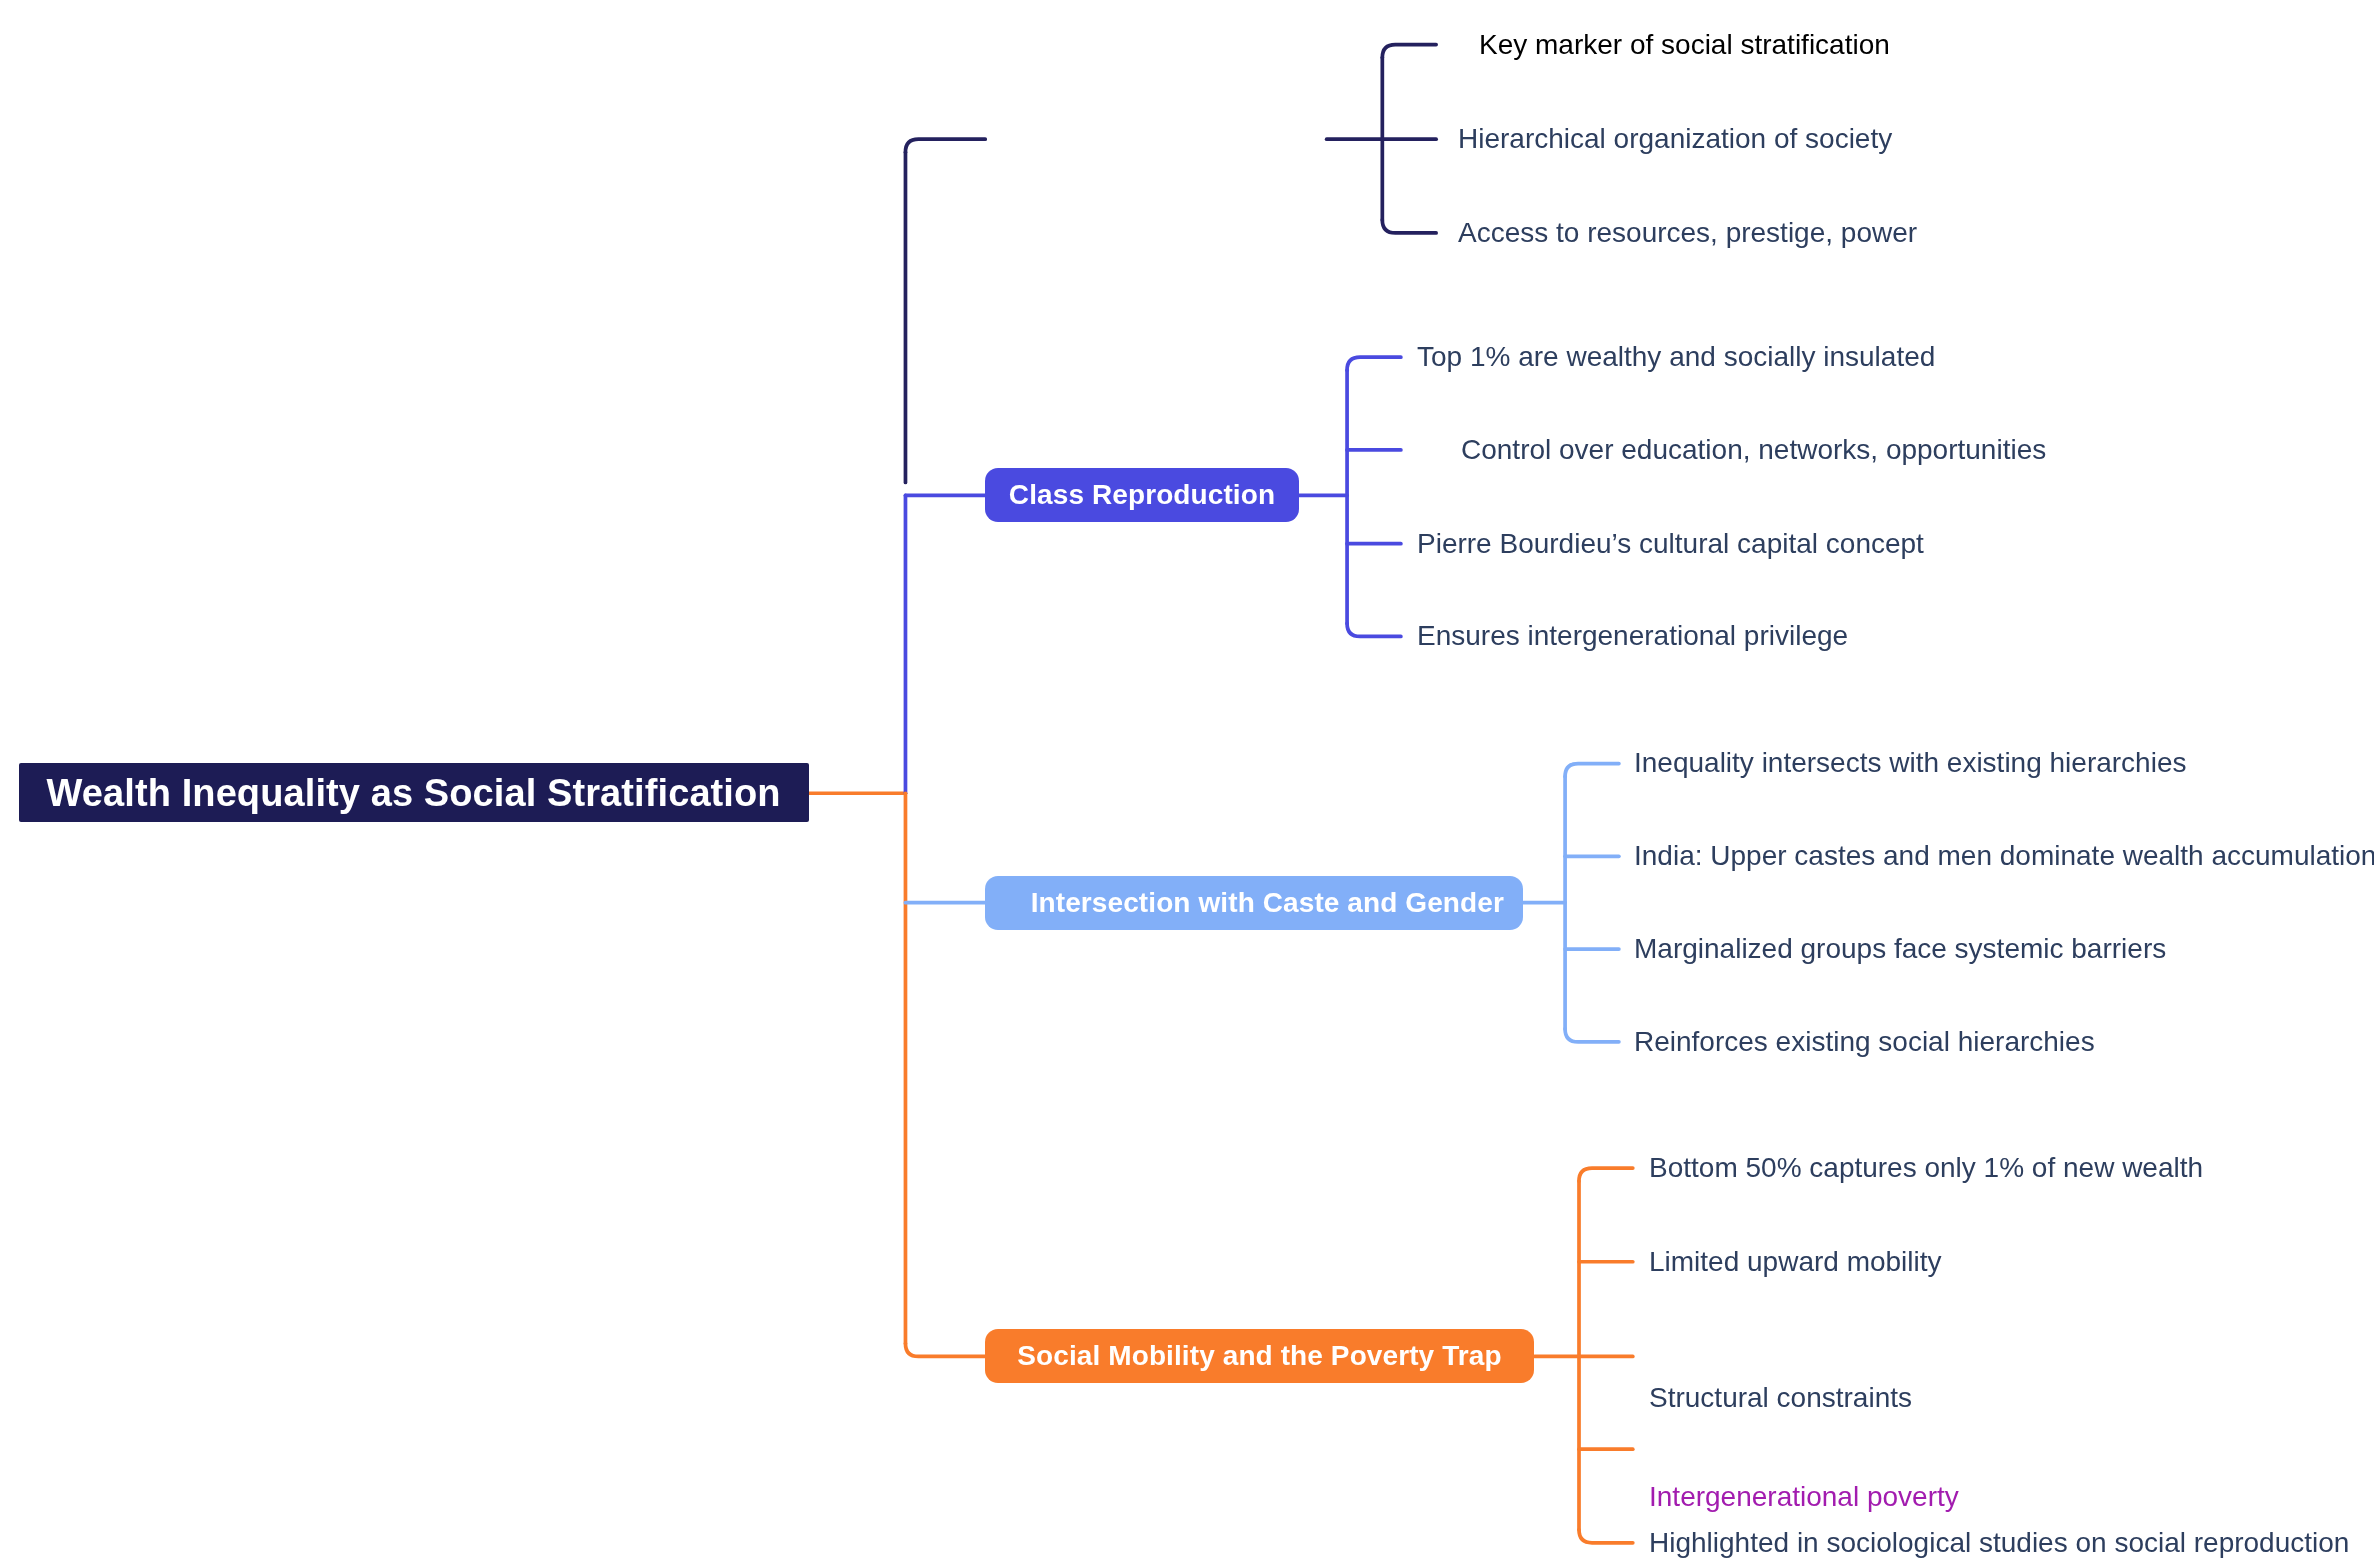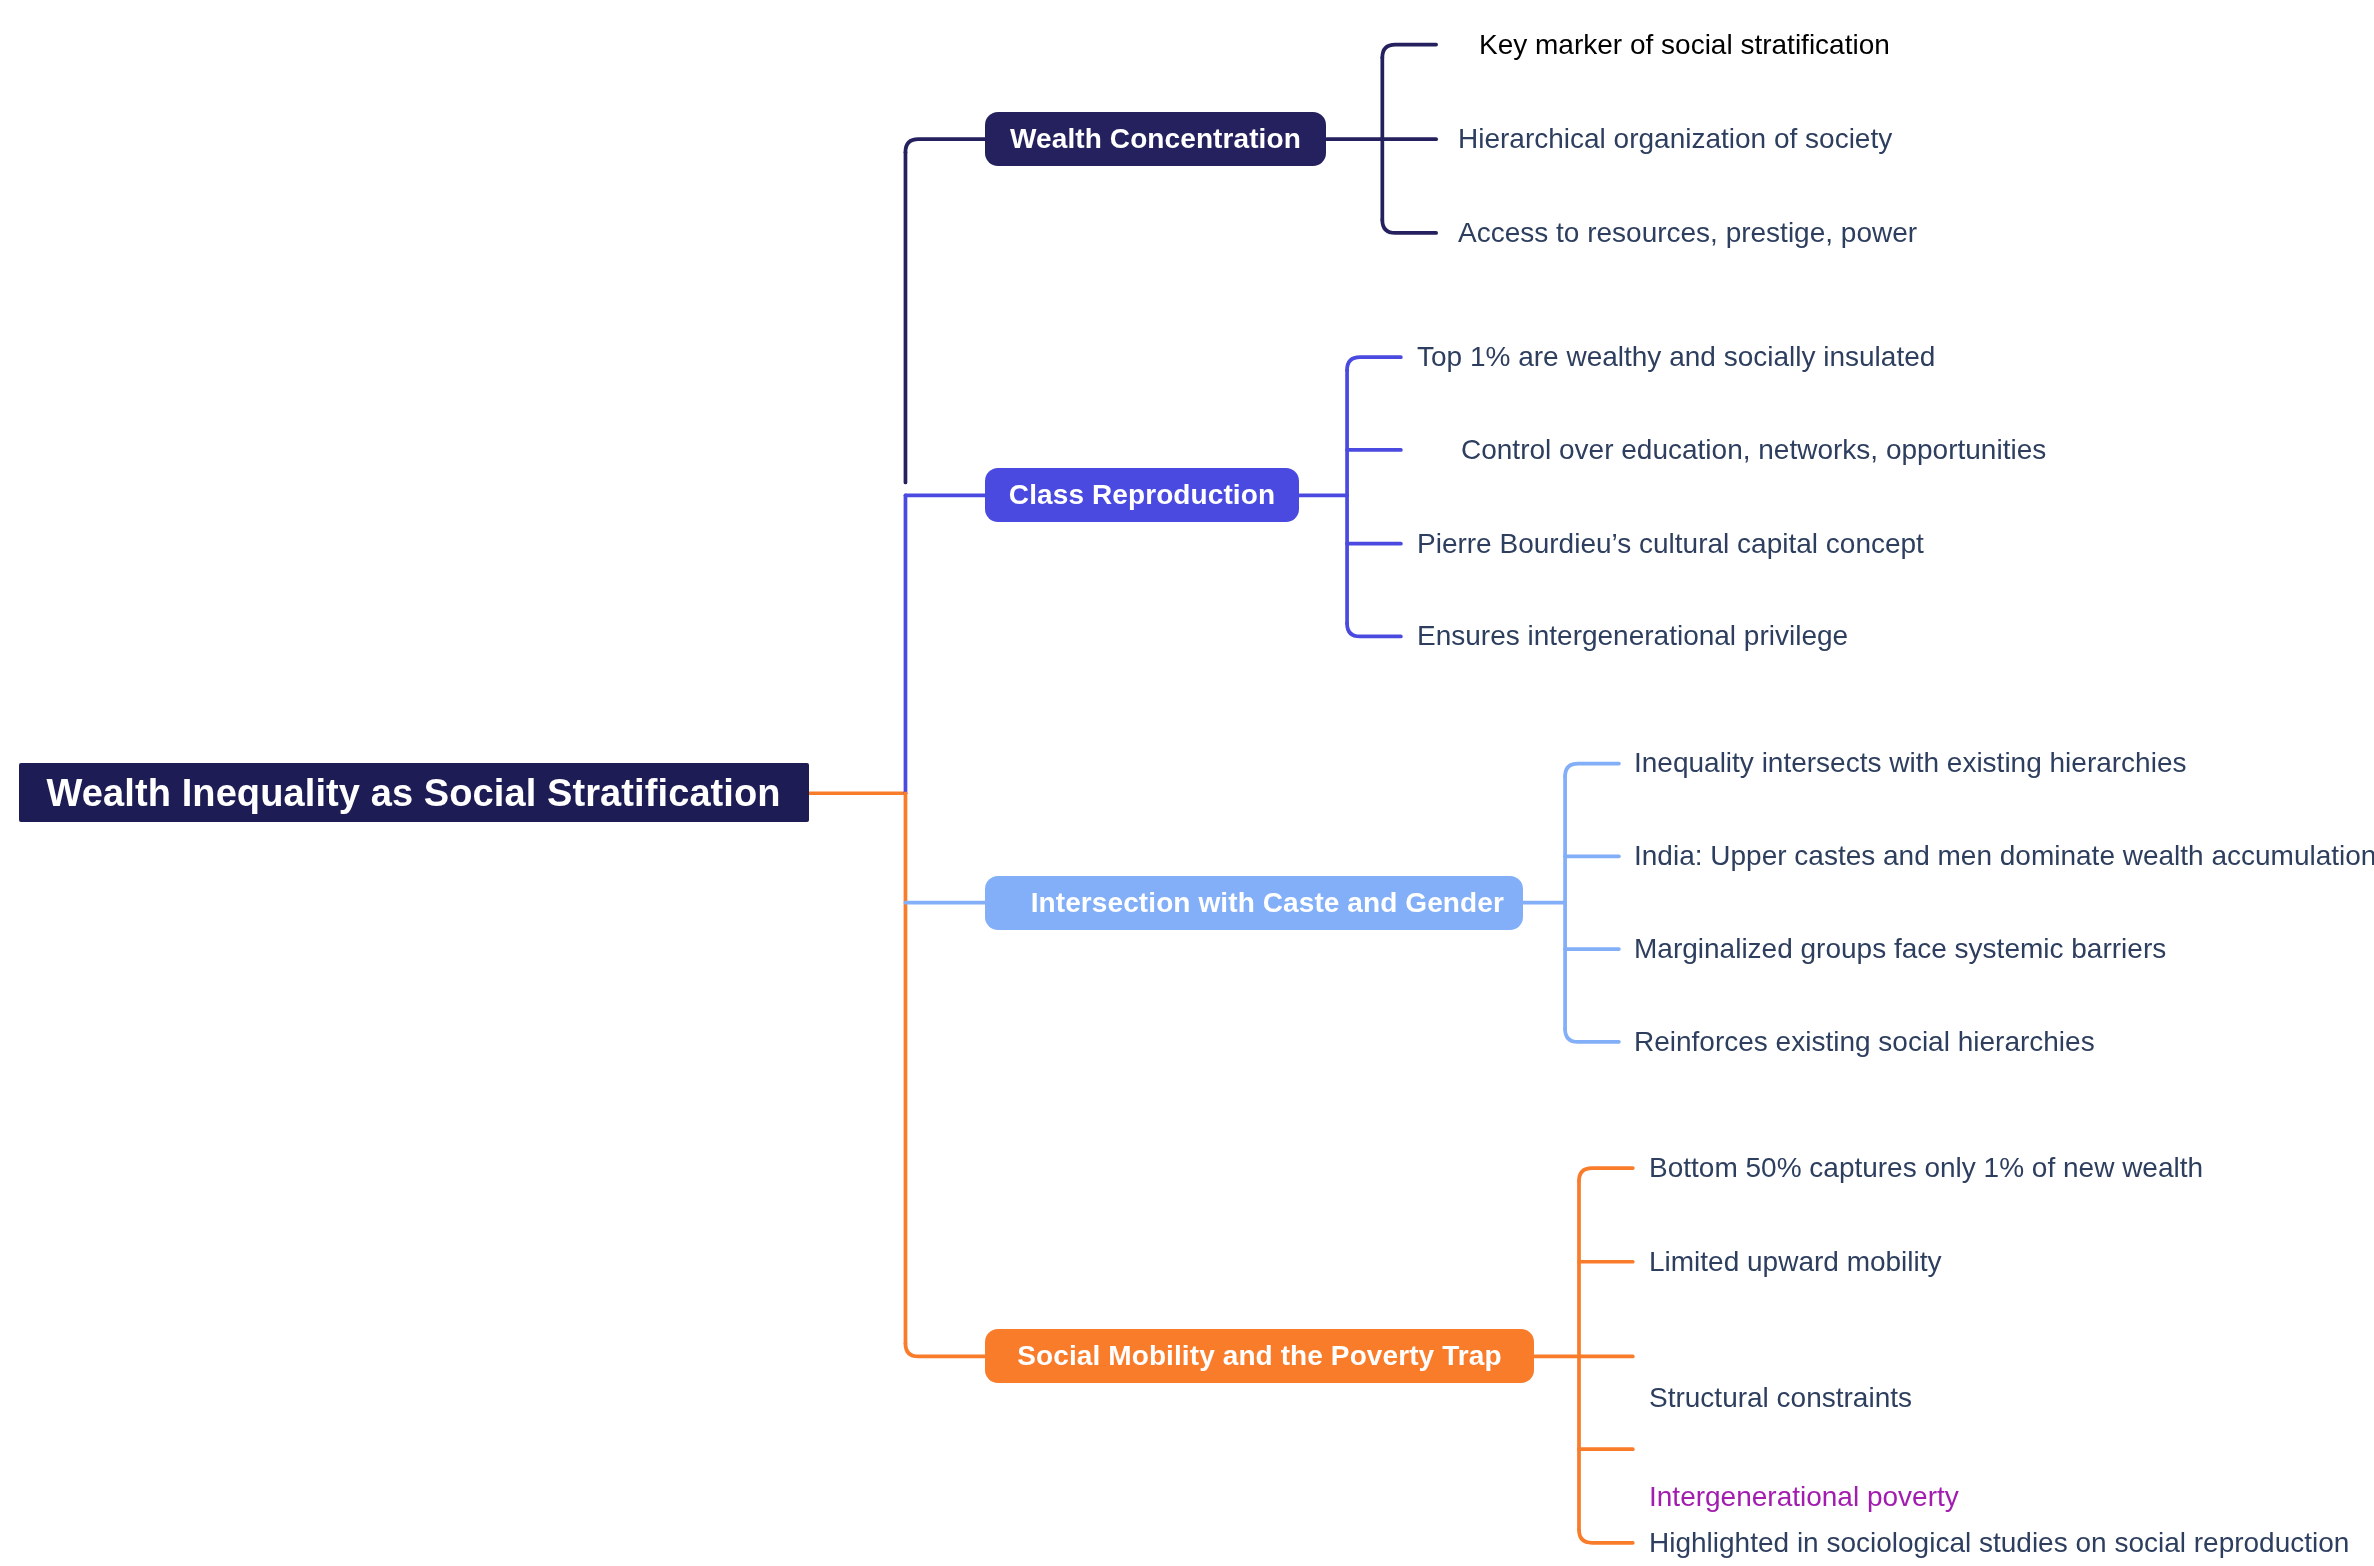--- a/index.html
+++ b/index.html
@@ -74,23 +74,20 @@
       <path d="M 1702 1273 V 1649" stroke="#f97c2b" stroke-width="4" fill="none" stroke-linecap="round" stroke-linejoin="round"></path>
       <path d="M 1702 1273 Q 1702 1259 1716 1259 H 1760" stroke="#f97c2b" stroke-width="4" fill="none" stroke-linecap="round" stroke-linejoin="round"></path>
       <path d="M 1702 1360 H 1760" stroke="#f97c2b" stroke-width="4" fill="none" stroke-linecap="round" stroke-linejoin="round"></path>
       <path d="M 1702 1462 H 1760" stroke="#f97c2b" stroke-width="4" fill="none" stroke-linecap="round" stroke-linejoin="round"></path>
       <path d="M 1702 1562 H 1760" stroke="#f97c2b" stroke-width="4" fill="none" stroke-linecap="round" stroke-linejoin="round"></path>
       <path d="M 1702 1649 Q 1702 1663 1716 1663 H 1760" stroke="#f97c2b" stroke-width="4" fill="none" stroke-linecap="round" stroke-linejoin="round"></path>
     </svg>
 <div id="root-node" class="node" style="left: 18.6px; top: 763px; width: 790px; height: 59px; background: rgb(29, 28, 85); color: rgb(255, 255, 255);">
       <span>Wealth Inequality as Social Stratification</span>
     </div>
-    <div class="node branch-node" style="left: 985px; top: 112px; width: 341px; height: 54px; background: rgb(36, 33, 94); color: rgb(255, 255, 255);">
-      <span>Wealth Concentration</span>
-    </div>
     <div class="leaf" style="left: 1458px; top: 31px; color: #000000; margin-left: 21px;">Key marker of social stratification</div>
     <div class="leaf" style="left: 1458px; top: 125px; color: rgb(45, 62, 94);">Hierarchical organization of society</div>
     <div class="leaf" style="left: 1458px; top: 219px; color: rgb(45, 62, 94);">Access to resources, prestige, power</div>
     <div class="node branch-node" style="left: 985px; top: 468px; width: 314px; height: 54px; background: rgb(74, 74, 224); color: rgb(255, 255, 255);">
       <span>Class Reproduction</span>
     </div>
     <div class="leaf" style="left: 1417px; top: 343px; color: rgb(45, 62, 94);">Top 1% are wealthy and socially insulated</div>
     <div class="leaf" style="left: 1417px; top: 436px; color: rgb(45, 62, 94); margin-left: 44px;">Control over education, networks, opportunities</div>
     <div class="leaf" style="left: 1417px; top: 530px; color: rgb(45, 62, 94);">Pierre Bourdieu’s cultural capital concept</div>
     <div class="leaf" style="left: 1417px; top: 622px; color: rgb(45, 62, 94);">Ensures intergenerational privilege</div>

